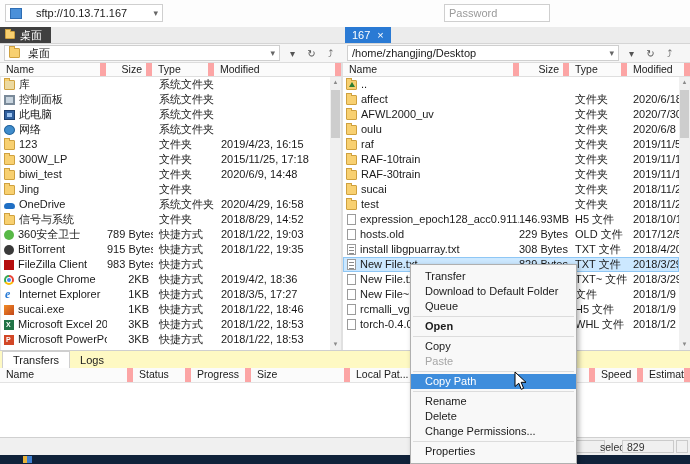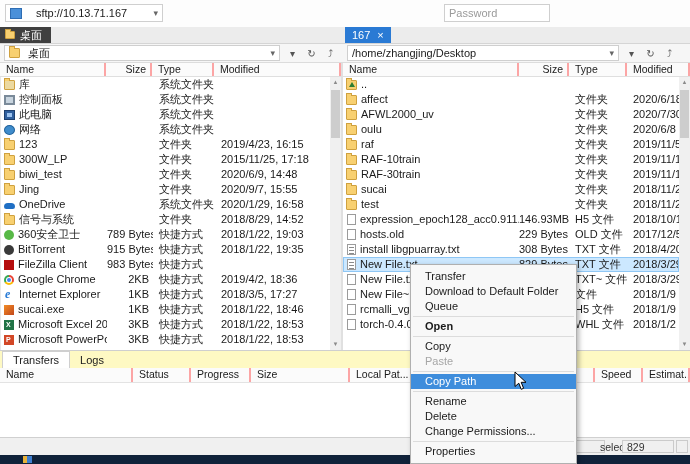--- a/index.html
+++ b/index.html
@@ -35,21 +35,21 @@
   #btns-left{left:284px;}
   #btns-right{left:623px;}
   .tb-btn{width:17px;height:16px;line-height:15px;text-align:center;color:#555;font-size:10px;background:transparent;
           border:1px solid transparent;padding:0;}
 
   
   .colhead{position:absolute;top:63px;height:14px;background:#fbfbfb;border-bottom:1px solid #dfdfdf;display:grid;
            box-sizing:border-box;font-size:10.5px;color:#222;}
   #colhead-left{left:0;width:341px;grid-template-columns:106px 46px 62px 1fr;}
   #colhead-right{left:343px;width:347px;grid-template-columns:176px 50px 58px 1fr;}
-  .hcell{border-right:2px solid #fca5a5;padding-left:6px;line-height:13px;white-space:nowrap;overflow:hidden;}
+  .hcell{border-right:6px solid #fca5a5;padding-left:6px;line-height:13px;white-space:nowrap;overflow:hidden;}
   .hcell.c-size{text-align:right;padding-right:4px;padding-left:0;}
 
   .flist{position:absolute;top:77px;height:273px;background:#fff;overflow:hidden;}
   #flist-left{left:0;width:330px;border-left:1px solid #e7e7e7;box-sizing:border-box;}
   #flist-right{left:343px;width:336px;}
   .frow{height:15px;display:grid;align-items:center;}
   #flist-left .frow{grid-template-columns:106px 46px 62px 1fr;}
   #flist-right .frow{grid-template-columns:176px 50px 58px 1fr;}
   .frow.sel{background:#cce8ff;outline:1px solid #8fc7f5;outline-offset:-1px;}
   .cell{white-space:nowrap;overflow:hidden;line-height:15px;}
@@ -257,30 +257,29 @@
         <span class="cell c-type">文件夹</span>
         <span class="cell c-mod">2020/6/9, 14:48</span>
       </div>
       <div class="frow">
         <span class="cell c-name">
           <span class="ficon ic-folder"></span>
           <span class="fname">Jing</span>
         </span>
         <span class="cell c-size"></span>
         <span class="cell c-type">文件夹</span>
-        <span class="cell c-mod">2020/9/7, 15:55</span>
       </div>
       <div class="frow">
         <span class="cell c-name">
           <span class="ficon ic-onedrive"></span>
           <span class="fname">OneDrive</span>
         </span>
         <span class="cell c-size"></span>
         <span class="cell c-type">系统文件夹</span>
-        <span class="cell c-mod">2020/1/29, 16:58</span>
+        <span class="cell c-mod">2020/4/29, 16:58</span>
       </div>
       <div class="frow">
         <span class="cell c-name">
           <span class="ficon ic-folder"></span>
           <span class="fname">信号与系统</span>
         </span>
         <span class="cell c-size"></span>
         <span class="cell c-type">文件夹</span>
         <span class="cell c-mod">2018/8/29, 14:52</span>
       </div>

